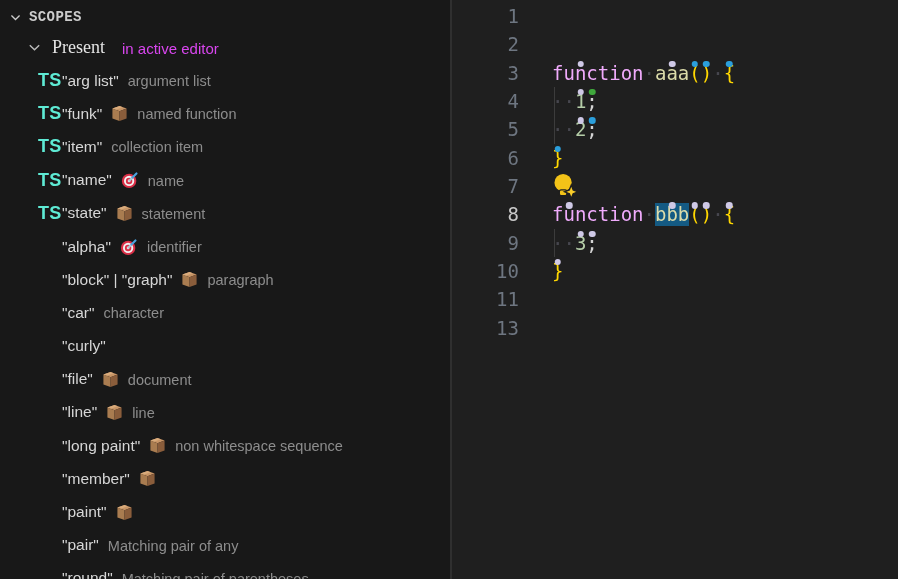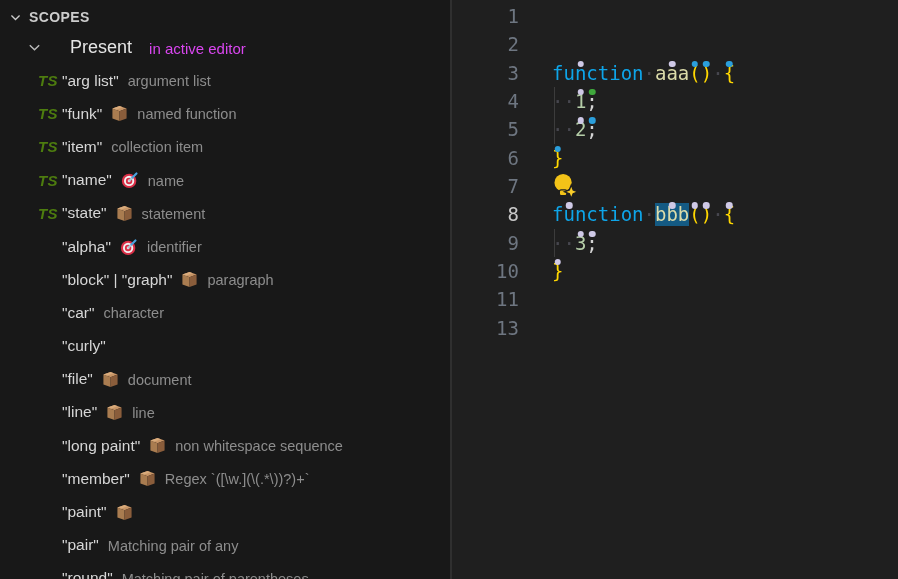--- a/index.html
+++ b/index.html
@@ -8,38 +8,38 @@
     position:relative; width:898px; height:579px; overflow:hidden;
     background:#1f1f1f; font-family:"Liberation Sans", sans-serif;
     display:flex;
   }
   
   .sidebar {
     width:452px; flex:none; height:100%; background:#181818;
     border-right:2px solid #2f2f2f; overflow:hidden; padding-top:4px;
   }
   .panel-header { height:26px; display:flex; align-items:center; padding-left:9px; }
-  .panel-title { color:#cccccc; font-size:14px; font-weight:bold; letter-spacing:0.4px; margin-left:7px; }
+  .panel-title { color:#cccccc; font-size:14px; font-weight:bold; letter-spacing:0.4px; margin-left:7px;font-family:Liberation Mono, monospace; }
   .chev { display:inline-flex; align-items:center; justify-content:center; }
   .group-row { height:34px; display:flex; align-items:center; padding-left:27px; }
-  .group-label { color:#e4e4e4; font-size:18px; margin-left:28px; }
+  .group-label { color:#e4e4e4; font-size:18px; margin-left:10px;font-family:Liberation Serif, serif; }
   .group-desc { color:#d946ef; font-size:15px; margin-left:17px; padding-top:2px; }
   .scope-item { height:33.2px; display:flex; align-items:center; padding-left:38px; white-space:nowrap; }
-  .scope-badge { width:24px; flex:none; color:#4d7c0f; font-size:15px; font-weight:bold; letter-spacing:0.3px;font-style:italic; }
+  .scope-badge { width:24px; flex:none; color:#5eead4; font-size:18px; font-weight:bold; letter-spacing:0.3px; }
   .scope-name { color:#d6d6d6; font-size:15.5px; }
   .scope-emoji { display:inline-flex; margin-left:9px; align-items:center; }
   .scope-desc { color:#8d8d8d; font-size:14.5px; margin-left:9px; padding-top:1px; }
   
   .editor { flex:1; height:100%; padding-top:2px; font-family:"DejaVu Sans Mono","Liberation Mono",monospace; }
   .line { display:flex; height:28.33px; line-height:28.33px; font-size:19px; }
   .gutter { width:67px; flex:none; text-align:right; color:#6e7681; }
   .gutter.active { color:#c8c8c8; }
   .content { margin-left:33px; position:relative; white-space:pre; }
   .tokens { position:relative; z-index:1; }
-  .tok-kw { color:#0ea5e9; }
+  .tok-kw { color:#f0abfc; }
   .tok-fn { color:#dcdcaa; }
   .tok-bracket { color:#ffd700; }
   .tok-num { color:#b5cea8; }
   .tok-plain { color:#d4d4d4; }
   .tok-ws { color:#47474f; }
   .hat { position:absolute; top:2px; width:6.5px; height:6.5px; border-radius:50%; transform:translateX(-50%); z-index:3; }
   .hat-gray { background:#cfc9e6; }
   .hat-blue { background:#2b9fdc; }
   .hat-green { background:#3fa83c; }
   .sel { position:absolute; top:2.5px; height:23.5px; background:#145a83; z-index:0; }
@@ -200,21 +200,20 @@
           <span class="scope-badge"></span>
           <span class="scope-name">"member"</span>
           <span class="scope-emoji">
             <svg width="17" height="17" viewBox="0 0 18 18">
               <polygon points="9,1 16.5,3.8 9,6.6 1.5,3.8" fill="#c89566"></polygon>
               <polygon points="9,1 12.5,2.3 5,5.1 1.5,3.8" fill="#d9ab7c"></polygon>
               <polygon points="1.5,3.8 9,6.6 9,17 1.5,14.2" fill="#a97c50"></polygon>
               <polygon points="16.5,3.8 9,6.6 9,17 16.5,14.2" fill="#8a5d3b"></polygon>
             </svg>
           </span>
-          <span class="scope-desc">Regex `([\w.](\(.*\))?)+`</span>
         </div>
         <div class="scope-item">
           <span class="scope-badge"></span>
           <span class="scope-name">"paint"</span>
           <span class="scope-emoji">
             <svg width="17" height="17" viewBox="0 0 18 18">
               <polygon points="9,1 16.5,3.8 9,6.6 1.5,3.8" fill="#c89566"></polygon>
               <polygon points="9,1 12.5,2.3 5,5.1 1.5,3.8" fill="#d9ab7c"></polygon>
               <polygon points="1.5,3.8 9,6.6 9,17 1.5,14.2" fill="#a97c50"></polygon>
               <polygon points="16.5,3.8 9,6.6 9,17 16.5,14.2" fill="#8a5d3b"></polygon>

